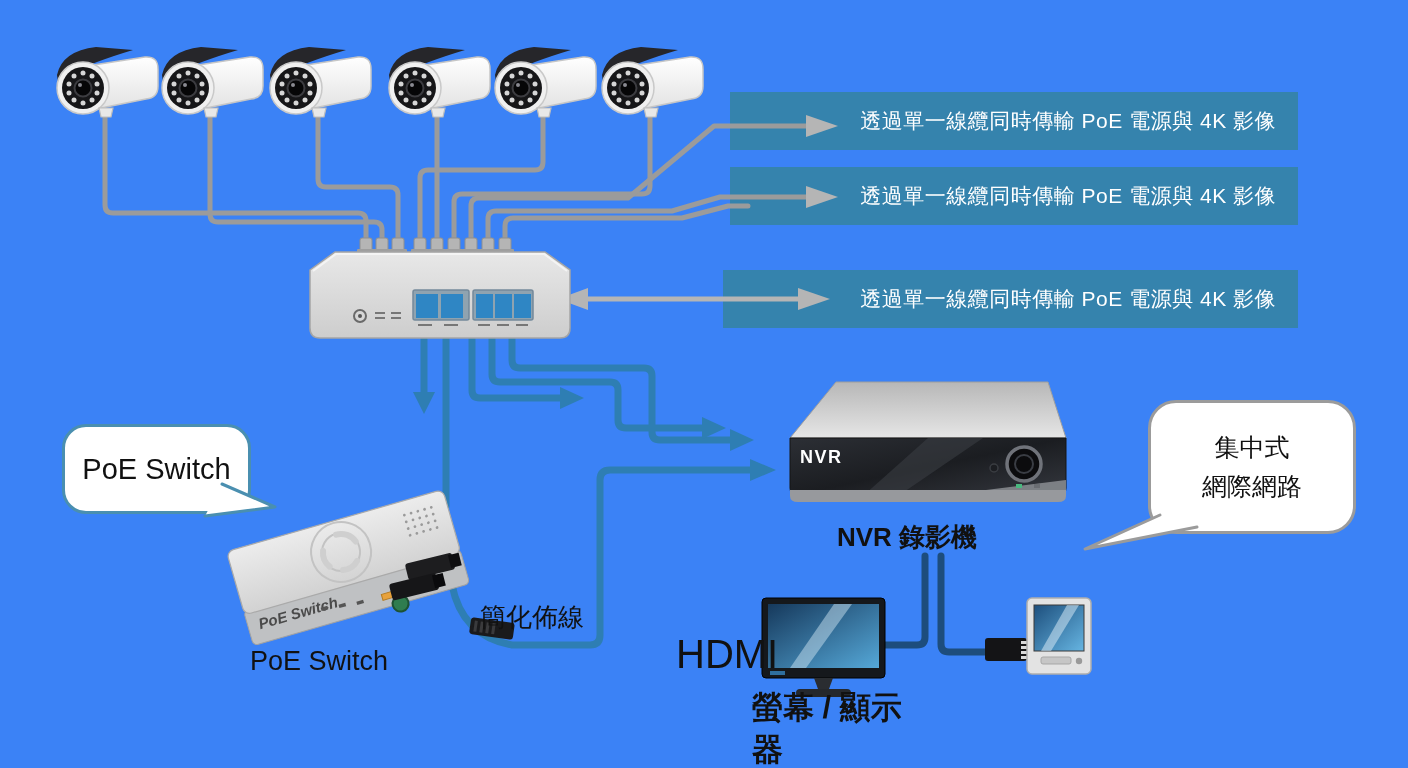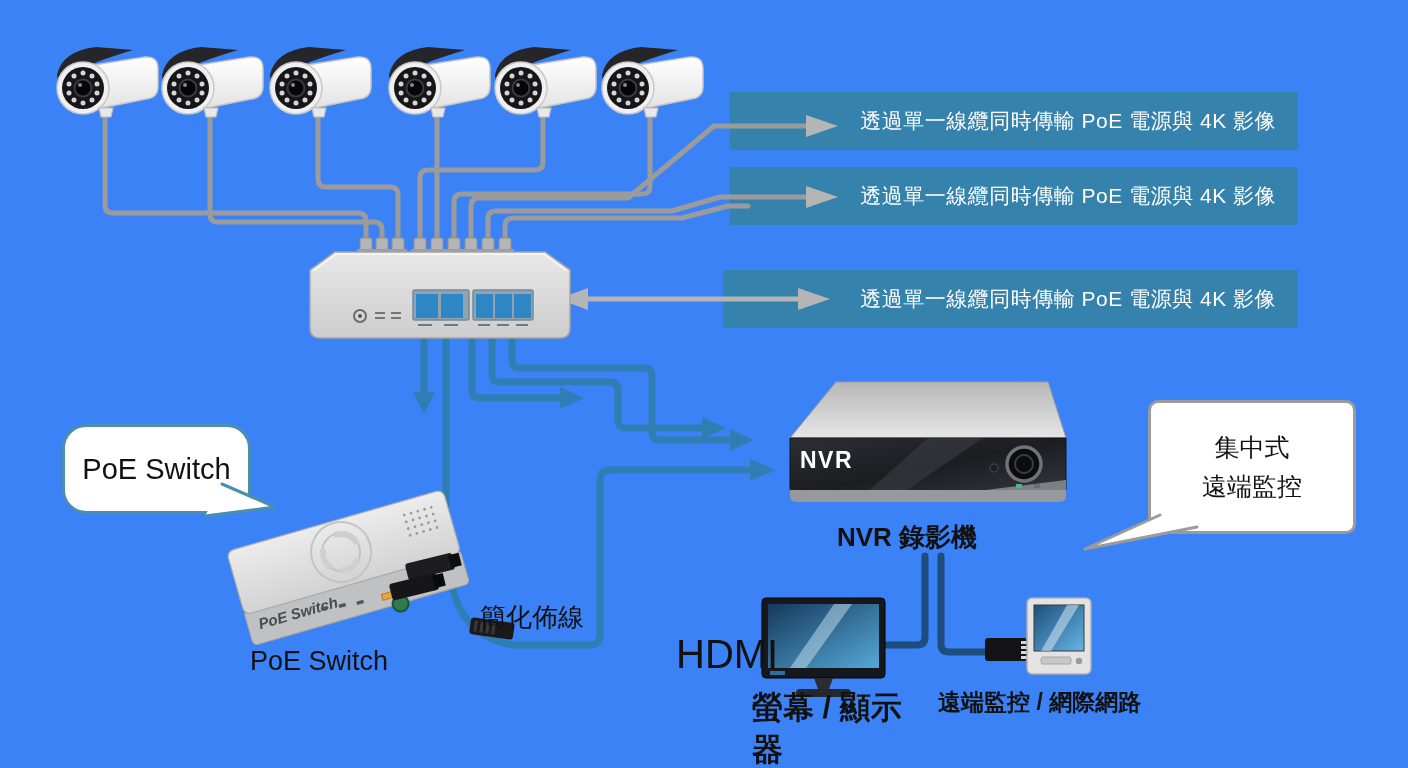--- a/index.html
+++ b/index.html
@@ -15,21 +15,21 @@
   }
   .cable-layer{position:absolute;left:0;top:0;z-index:2;}
   .device{position:absolute;z-index:3;}
   .label{position:absolute;z-index:4;color:#111;}
   .bubble{
     position:absolute;background:#ffffff;z-index:4;
     display:flex;align-items:center;justify-content:center;text-align:center;
   }
   .bubble-tail{position:absolute;z-index:5;}
   #bubble-poe{border:3px solid #4a8fb0;border-radius:24px;font-size:29px;color:#111;}
-  #bubble-nvr{border:3px solid #9b9b9b;border-radius:10px;font-size:25px;color:#111;line-height:1.55;}
+  #bubble-nvr{border:3px solid #9b9b9b;border-radius:28px;font-size:25px;color:#111;line-height:1.55;}
   .caption{}
 </style>
 </head>
 <body>
 
 <div id="stage">
 
   <div class="banner" style="left:730px;top:92px;width:568px;">
       <span>透過單一線纜同時傳輸 PoE 電源與 4K 影像</span>
     </div>
@@ -215,21 +215,21 @@
     <path d="M12,62 H288 V112 Q288,120 280,120 H20 Q12,120 12,112 Z" fill="url(#nvrScreen)" stroke="#141414" stroke-width="1"></path>
     <polygon points="150,62 205,62 120,120 85,120" fill="#3c3f46" opacity="0.55"></polygon>
     <polygon points="160,120 288,120 288,104" fill="#85888d" opacity="0.9"></polygon>
     <path d="M12,114 H288 V120 Q288,126 280,126 H20 Q12,126 12,120 Z" fill="#97999d"></path>
     <circle cx="246" cy="88" r="17" fill="#0c0c0e" stroke="#70737a" stroke-width="3.5"></circle>
     <circle cx="246" cy="88" r="9" fill="none" stroke="#3a3d44" stroke-width="2"></circle>
     <circle cx="216" cy="92" r="4" fill="#1c1e22" stroke="#3a3d42" stroke-width="1.5"></circle>
     <rect x="238" y="108" width="6" height="4" fill="#49b87f"></rect>
     <rect x="256" y="108" width="6" height="4" fill="#6a6d72"></rect>
   </svg>
-  <div class="label" style="left:800px;top:447px;font-size:23px;font-weight:600;color:#fff;letter-spacing:1.5px;">NVR</div>
+  <div class="label" style="left:800px;top:447px;font-size:18px;font-weight:600;color:#fff;letter-spacing:1.5px;">NVR</div>
 
   <svg class="device" style="left:210px;top:480px" width="320" height="175" viewBox="0 0 320 175">
     <defs>
       <linearGradient id="psTop" x1="0" y1="0" x2="0" y2="1">
         <stop offset="0" stop-color="#ececec"></stop>
           <stop offset="1" stop-color="#d2d2d2"></stop>
       </linearGradient>
     </defs>
     <g transform="rotate(-16 140 85)">
       <rect x="25" y="100" width="225" height="36" rx="5" fill="#bfc1c3" stroke="#a2a2a2" stroke-width="1"></rect>
@@ -333,28 +333,27 @@
     <span>PoE Switch</span>
   </div>
   <svg class="bubble-tail" style="left:185px;top:478px" width="110" height="45" viewBox="0 0 110 45">
     <polygon points="37,6 90,29 20,38" fill="#ffffff"></polygon>
     <path d="M37,6 L90,29 L20,38" fill="none" stroke="#4a8fb0" stroke-width="3" stroke-linecap="round" stroke-linejoin="round"></path>
   </svg>
 
   <div class="bubble" id="bubble-nvr" style="left:1148px;top:400px;width:202px;height:128px;">
     <div>
       <div>集中式</div>
-      <div>遠端監控</div>
+      <div>網際網路</div>
     </div>
   </div>
   <svg class="bubble-tail" style="left:1072px;top:503px" width="135" height="55" viewBox="0 0 135 55">
     <polygon points="88,12 13,46 125,24" fill="#ffffff"></polygon>
     <path d="M88,12 L13,46 L125,24" fill="none" stroke="#9b9b9b" stroke-width="3" stroke-linecap="round" stroke-linejoin="round"></path>
   </svg>
 
   <div class="label caption" style="left:837px;top:520px;width:200px;font-size:26px;font-weight:700;">NVR 錄影機</div>
   <div class="label caption" style="left:250px;top:646px;width:200px;font-size:27px;font-weight:500;">PoE Switch</div>
   <div class="label" style="left:480px;top:600px;font-size:26px;font-weight:500;">簡化佈線</div>
   <div class="label" style="left:676px;top:632px;font-size:40px;font-weight:500;">HDMI</div>
   <div class="label caption" style="left:752px;top:687px;width:165px;font-size:31px;font-weight:600;">螢幕 / 顯示器</div>
-  <div class="label caption" style="left:938px;top:687px;width:230px;font-size:23px;font-weight:600;">遠端監控 / 網際網路</div>
 
 </div>
 
 </body></html>

